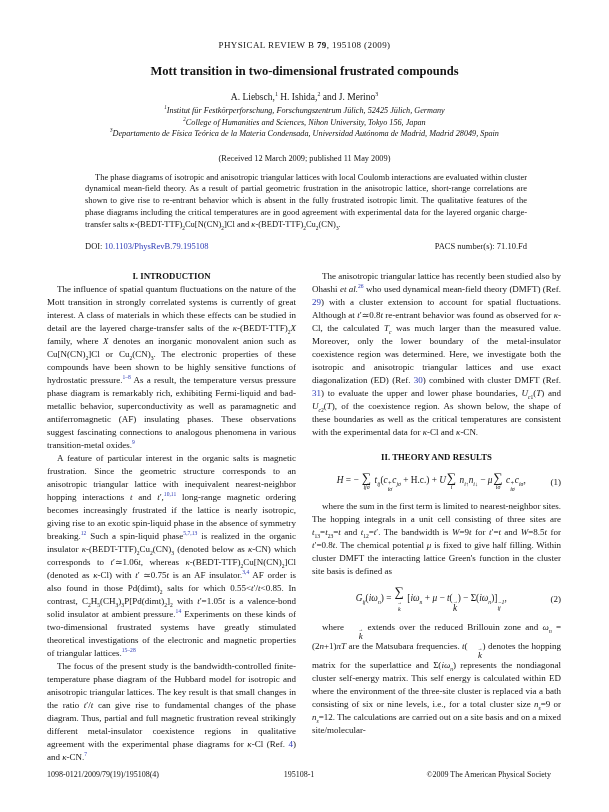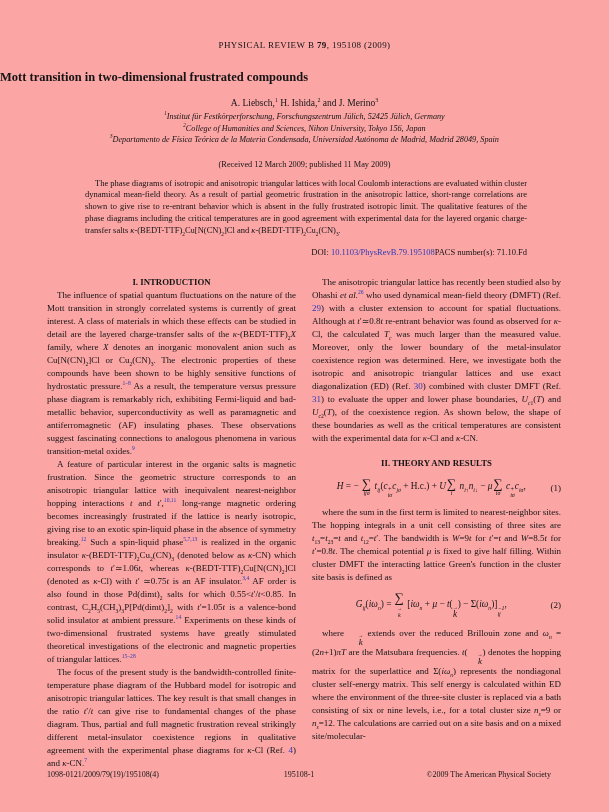--- a/index.html
+++ b/index.html
@@ -1,29 +1,29 @@
 <!DOCTYPE html>
 <html><head>
 <meta charset="utf-8">
 <style>
   html,body{margin:0;padding:0;background:#9a9a9a;}
   .page{
-    width:609px;height:812px;margin:0 auto;background:#fca5a5;
+    width:609px;height:812px;margin:0 auto;background:#ffffff;
     font-family:"Liberation Serif","DejaVu Serif",serif;color:#141414;
     position:relative;overflow:hidden;
   }
   .head-journal{padding-top:40px;text-align:center;font-size:9px;letter-spacing:.4px;}
   .head-journal b{font-weight:bold;}
-  .title{margin-top:20px;text-align:left;font-size:12.5px;font-weight:bold;}
+  .title{margin-top:14px;text-align:center;font-size:12.5px;font-weight:bold;}
   .authors{margin-top:13px;text-align:center;font-size:9.5px;}
   .affils{margin-top:3px;text-align:center;font-style:italic;font-size:8.2px;line-height:11.5px;}
   .affil{display:block;}
   .received{text-align:center;font-size:8.3px;margin-top:14px;}
   .abstract{margin:9px 82px 0 85px;font-size:8.5px;line-height:11.9px;text-align:justify;text-indent:10px;}
-  .doi-row{margin:10px 82px 0 85px;display:flex;justify-content:flex-end;font-size:8.5px;}
+  .doi-row{margin:10px 82px 0 85px;display:flex;justify-content:space-between;font-size:8.5px;}
   .columns{display:flex;gap:16px;margin:19px 47px 0 47px;align-items:flex-start;}
   .col{width:249px;font-size:9px;line-height:13px;text-align:justify;}
   .col p{margin:0;text-indent:10px;}
   .sec-head{text-align:center;font-weight:bold;font-size:8.8px;margin:2px 0 9px 0;text-indent:0 !important;}
   .sec-head.second{margin-top:12px;}
   sup{font-size:.62em;line-height:0;vertical-align:super;}
   sub{font-size:.62em;line-height:0;vertical-align:sub;}
   .ref{color:#2d3ab5;}
   .link{color:#2d3ab5;cursor:pointer;}
   .eq{display:flex;align-items:center;margin:8px 0;}

